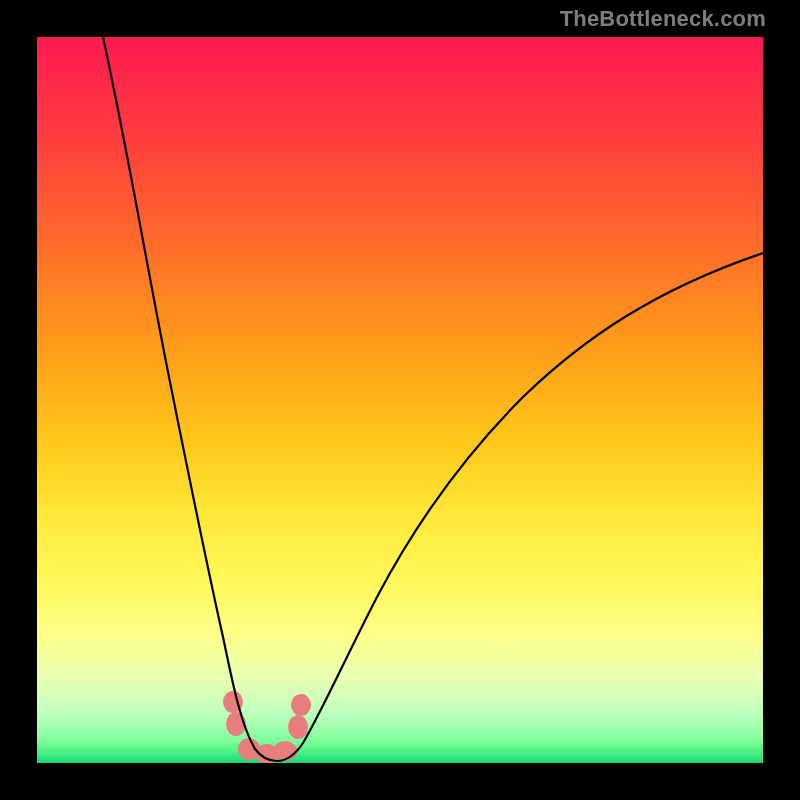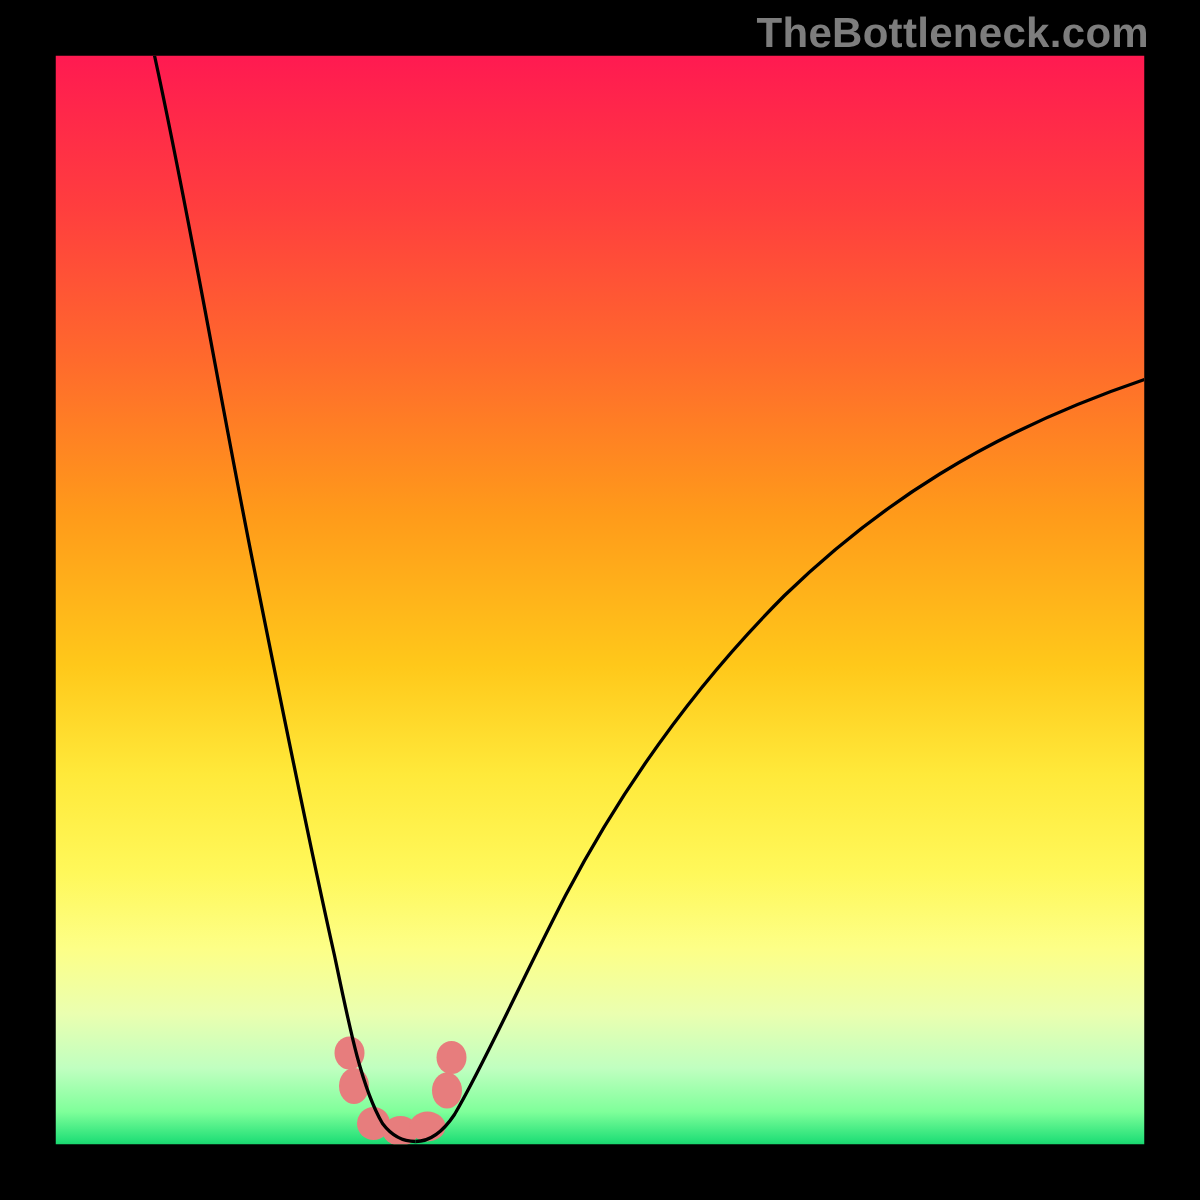--- a/index.html
+++ b/index.html
@@ -57,21 +57,21 @@
     stroke-width: 2.2;
   }
   .curve-svg .pink-blob {
     fill: #e77d7d;
   }
   .watermark {
     position: absolute;
     top: 6px;
     right: 34px;
     color: #7d7d7d;
-    font-size: 28px;
+    font-size: 22px;
     font-weight: 600;
     letter-spacing: 0.2px;
     user-select: none;
   }
 </style>
 </head>
 <body>
 
 <div class="stage">
 

